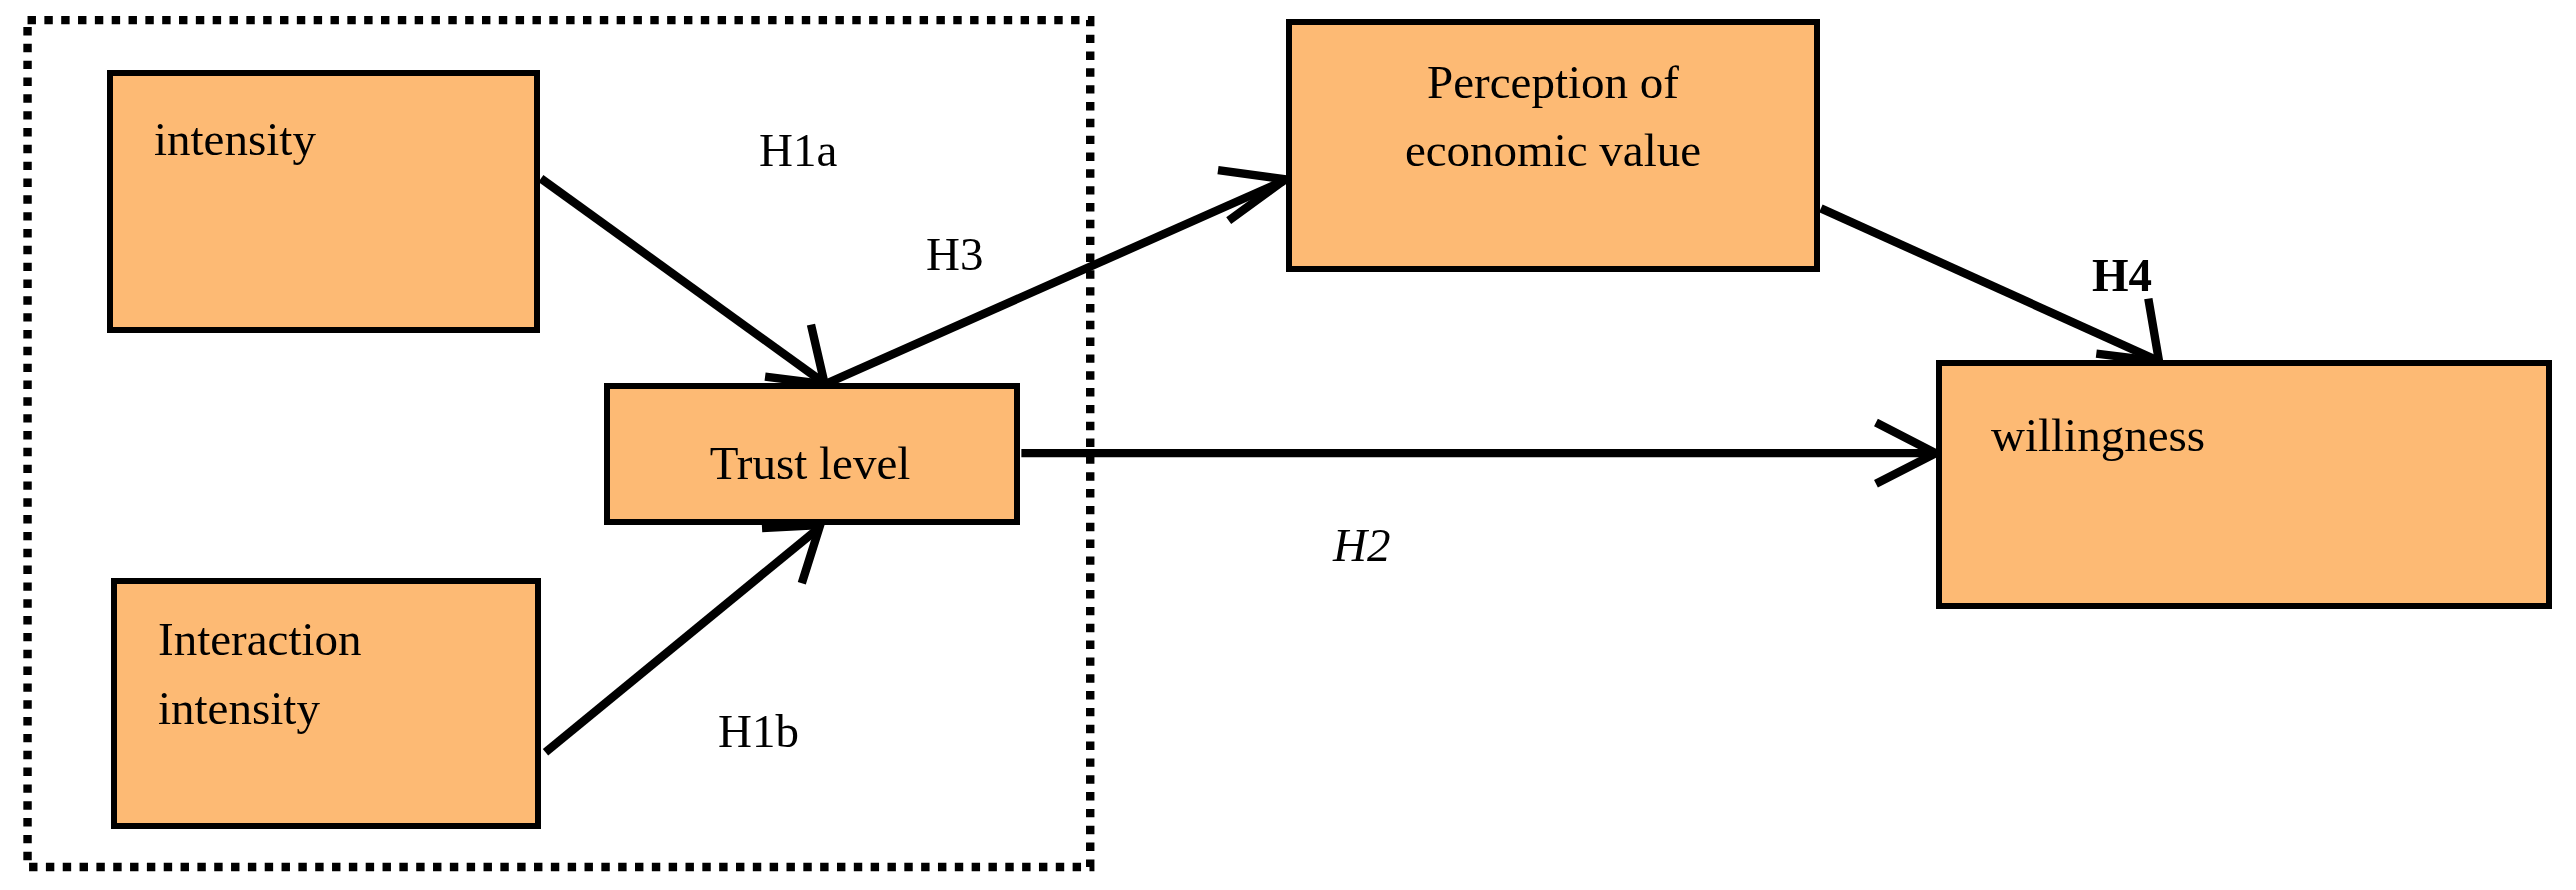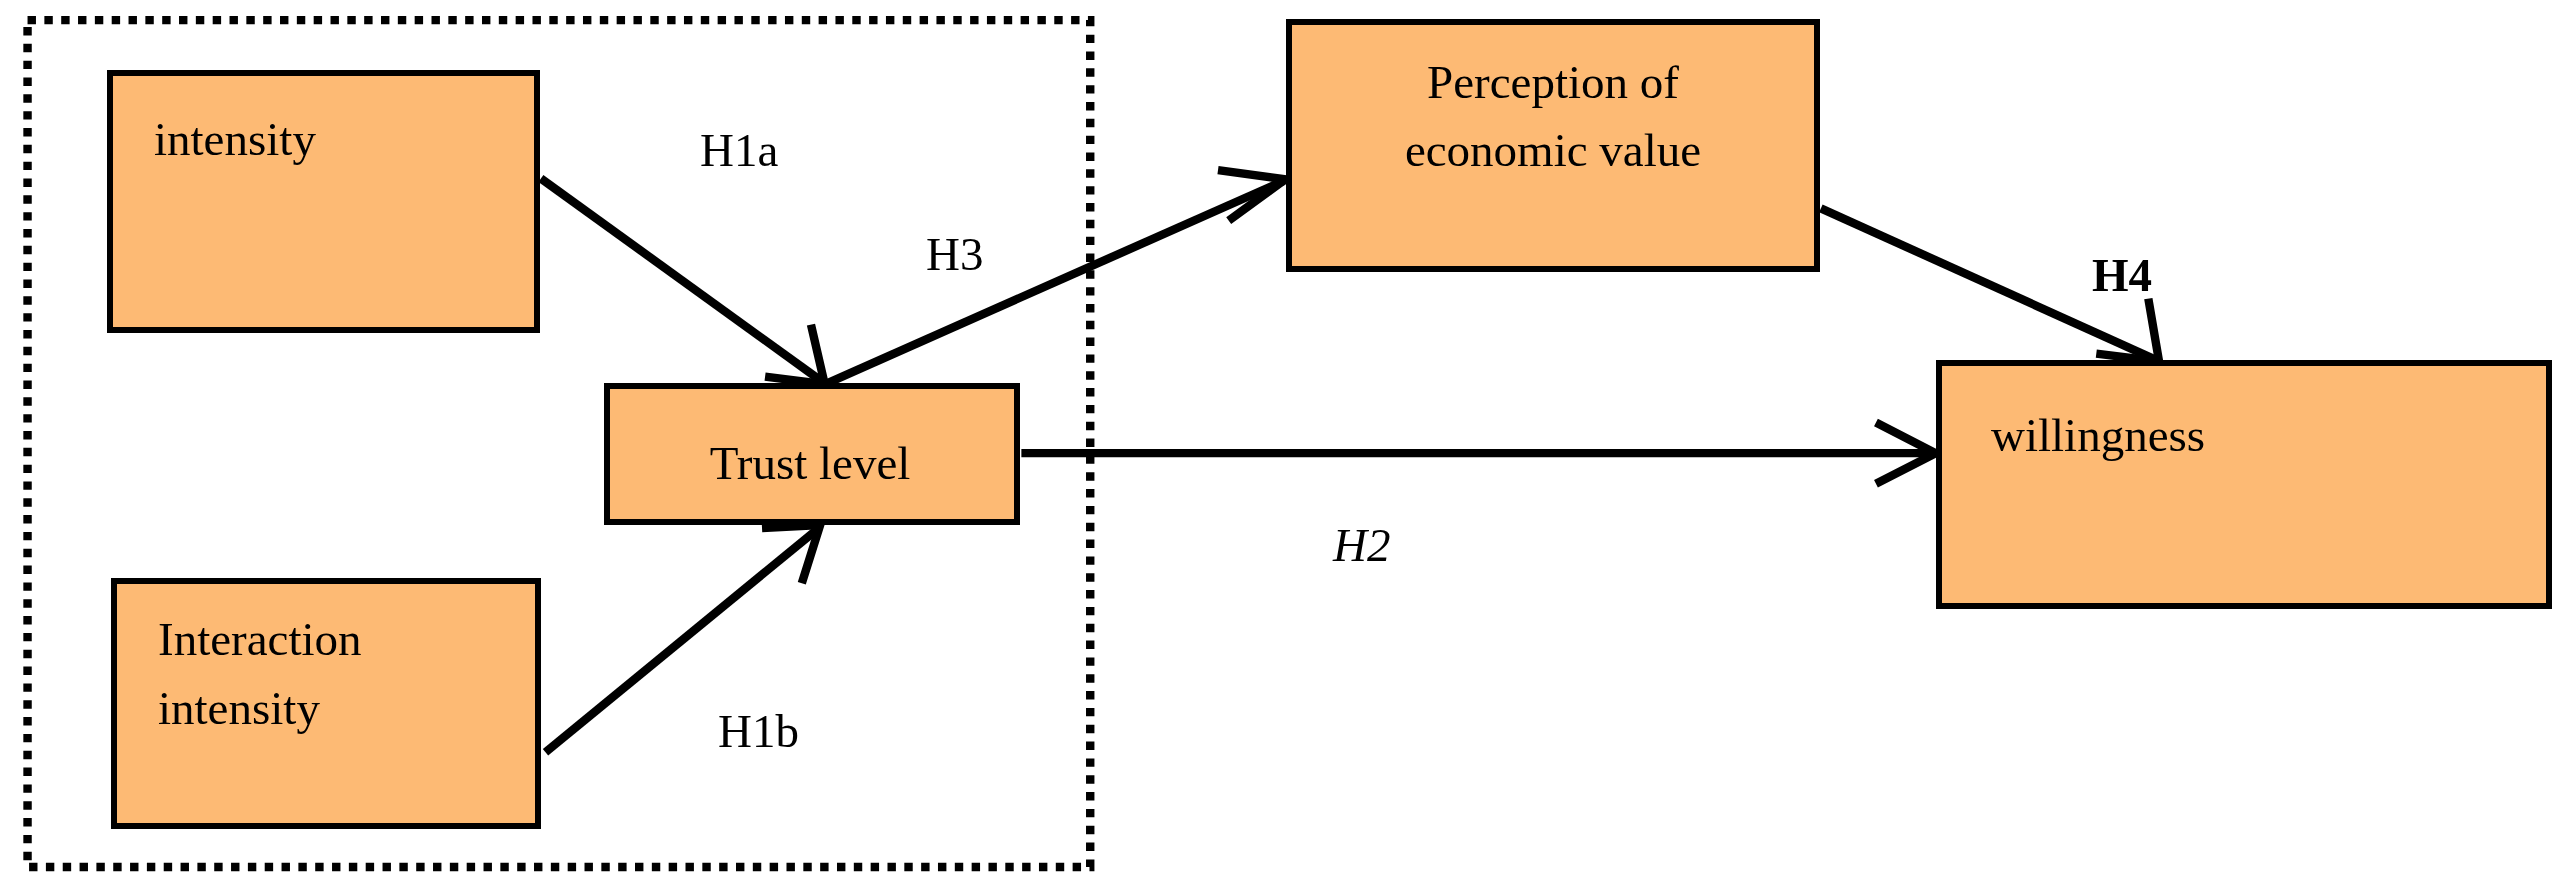--- a/index.html
+++ b/index.html
@@ -81,21 +81,21 @@
     display: block;
     text-align: justify;
     text-align-last: justify;
     padding: 0 32px;
   }
   #box-contract-renewal-willingness .line-plain {
     display: block;
     text-align: left;
     padding: 0 49px;
   }
-  .lbl-h1a { left: 700px; top: 127px; text-align: center; }
+  .lbl-h1a { left: 759px; top: 127px; text-align: center; }
   .lbl-h1b { left: 718px; top: 708px; }
   .lbl-h2  { left: 1333px; top: 522px; font-style: italic; }
   .lbl-h3  { left: 926px; top: 231px; }
   .lbl-h4  { left: 2092px; top: 252px; font-weight: bold; }
 </style>
 </head>
 <body>
 
 <div id="canvas">
 

